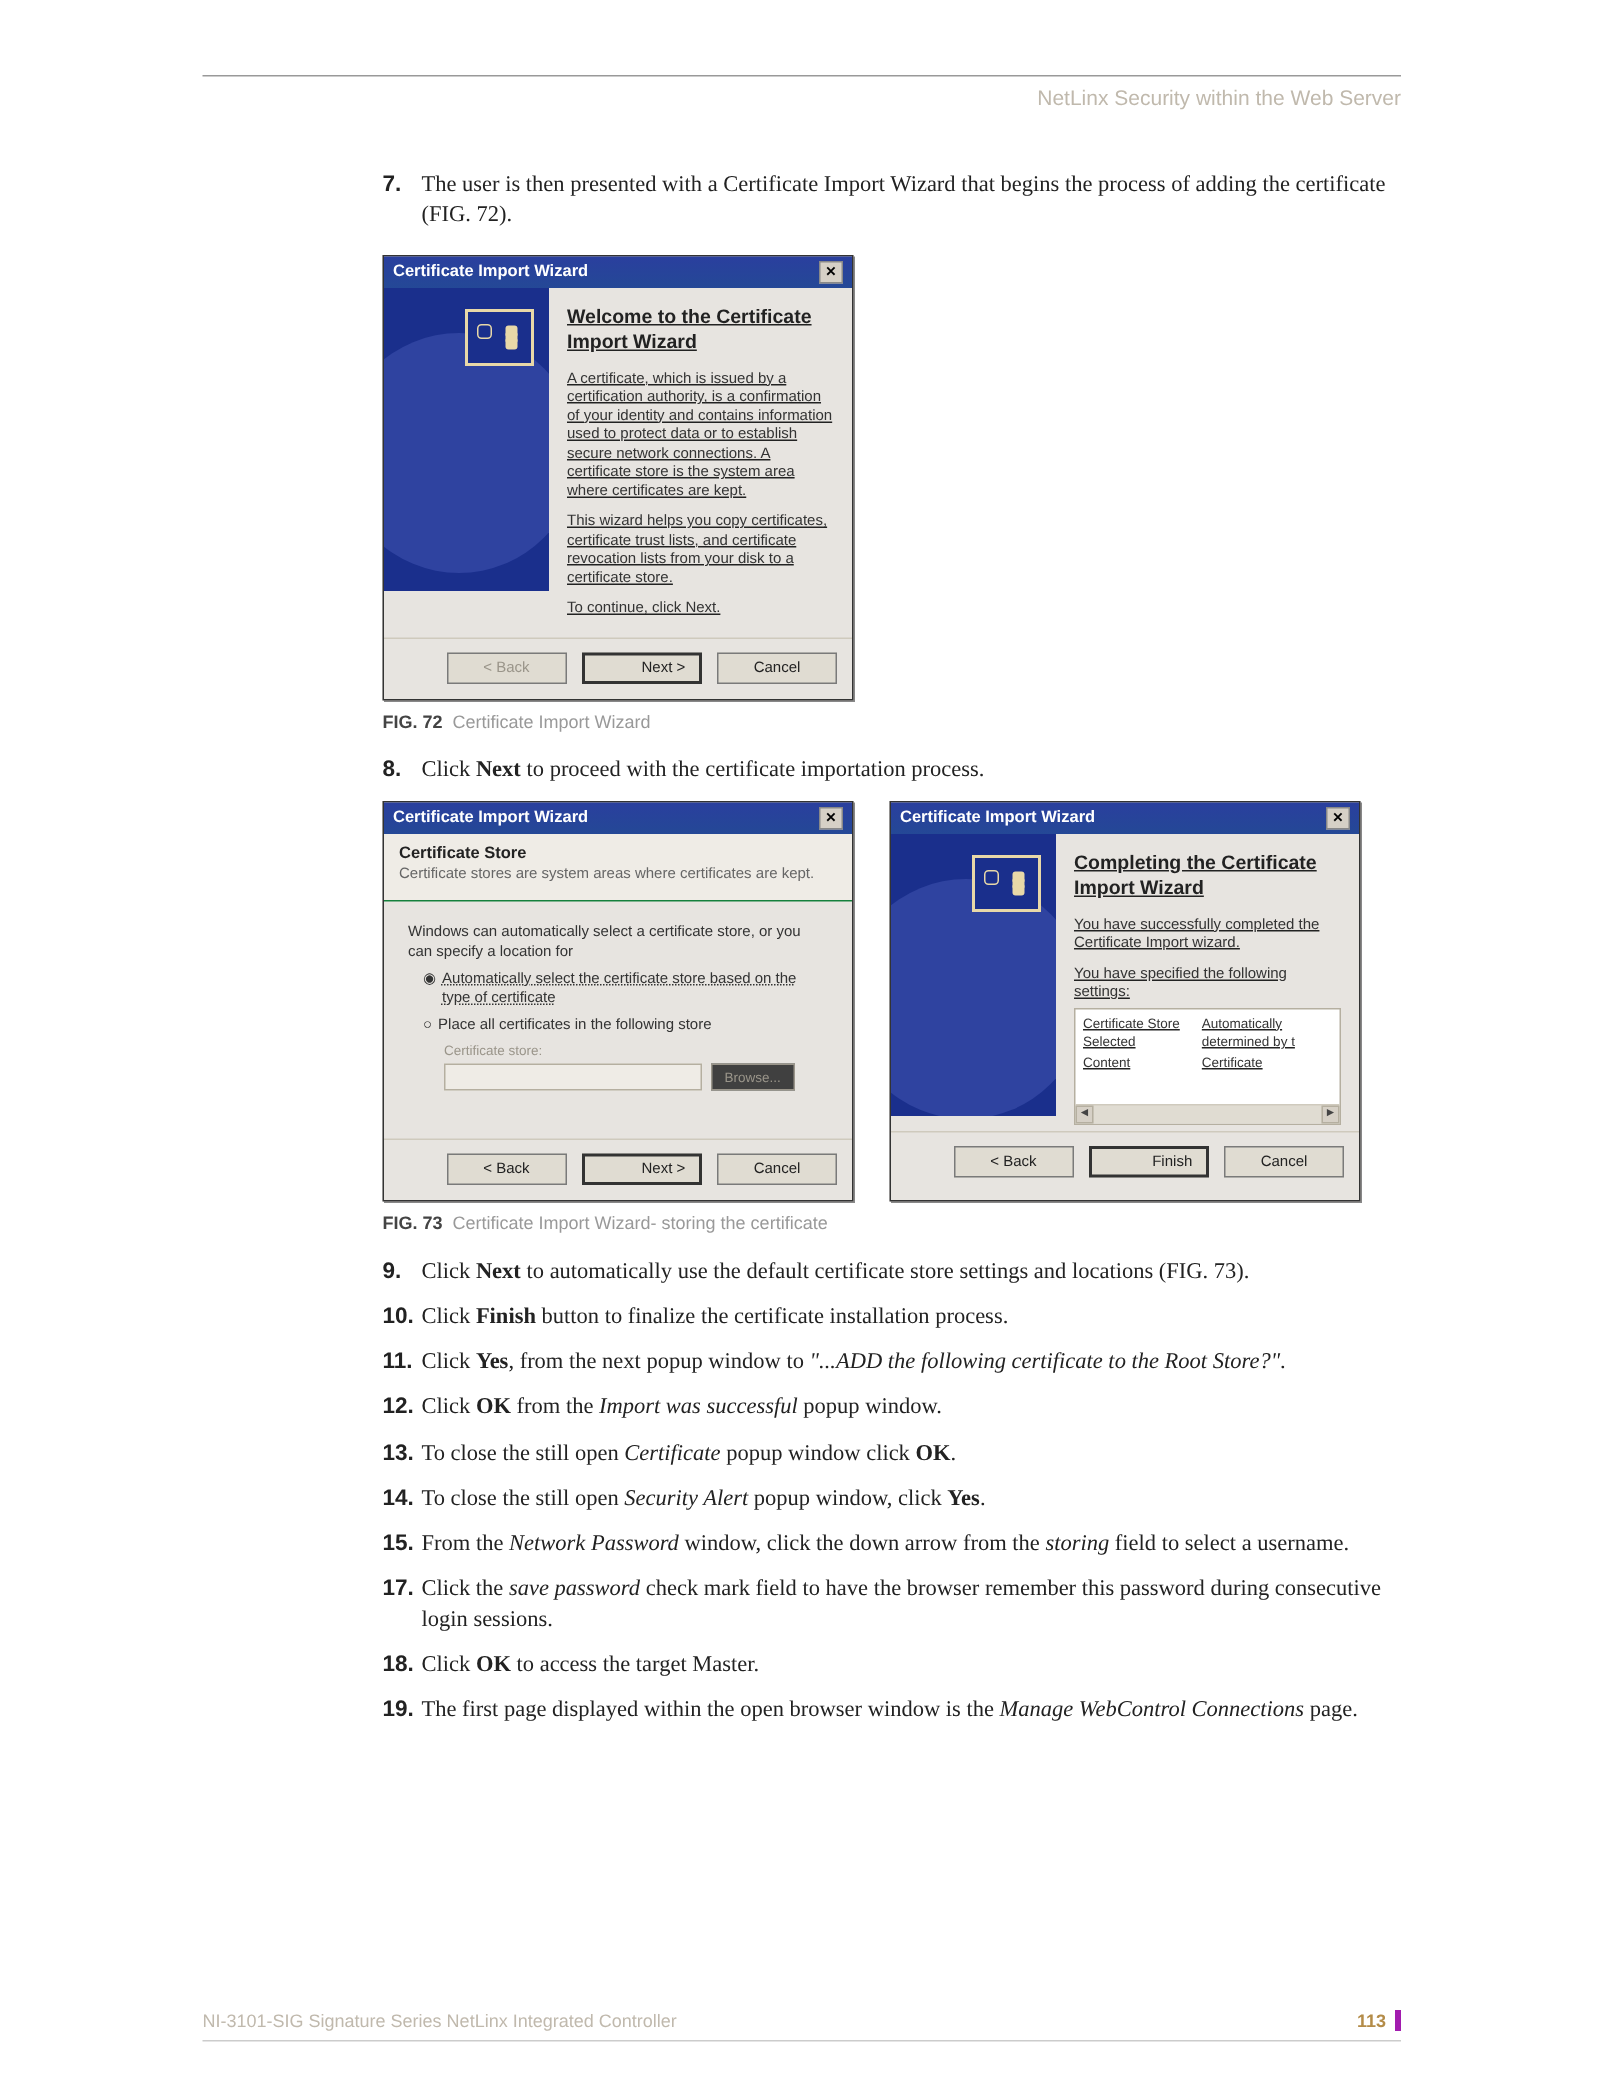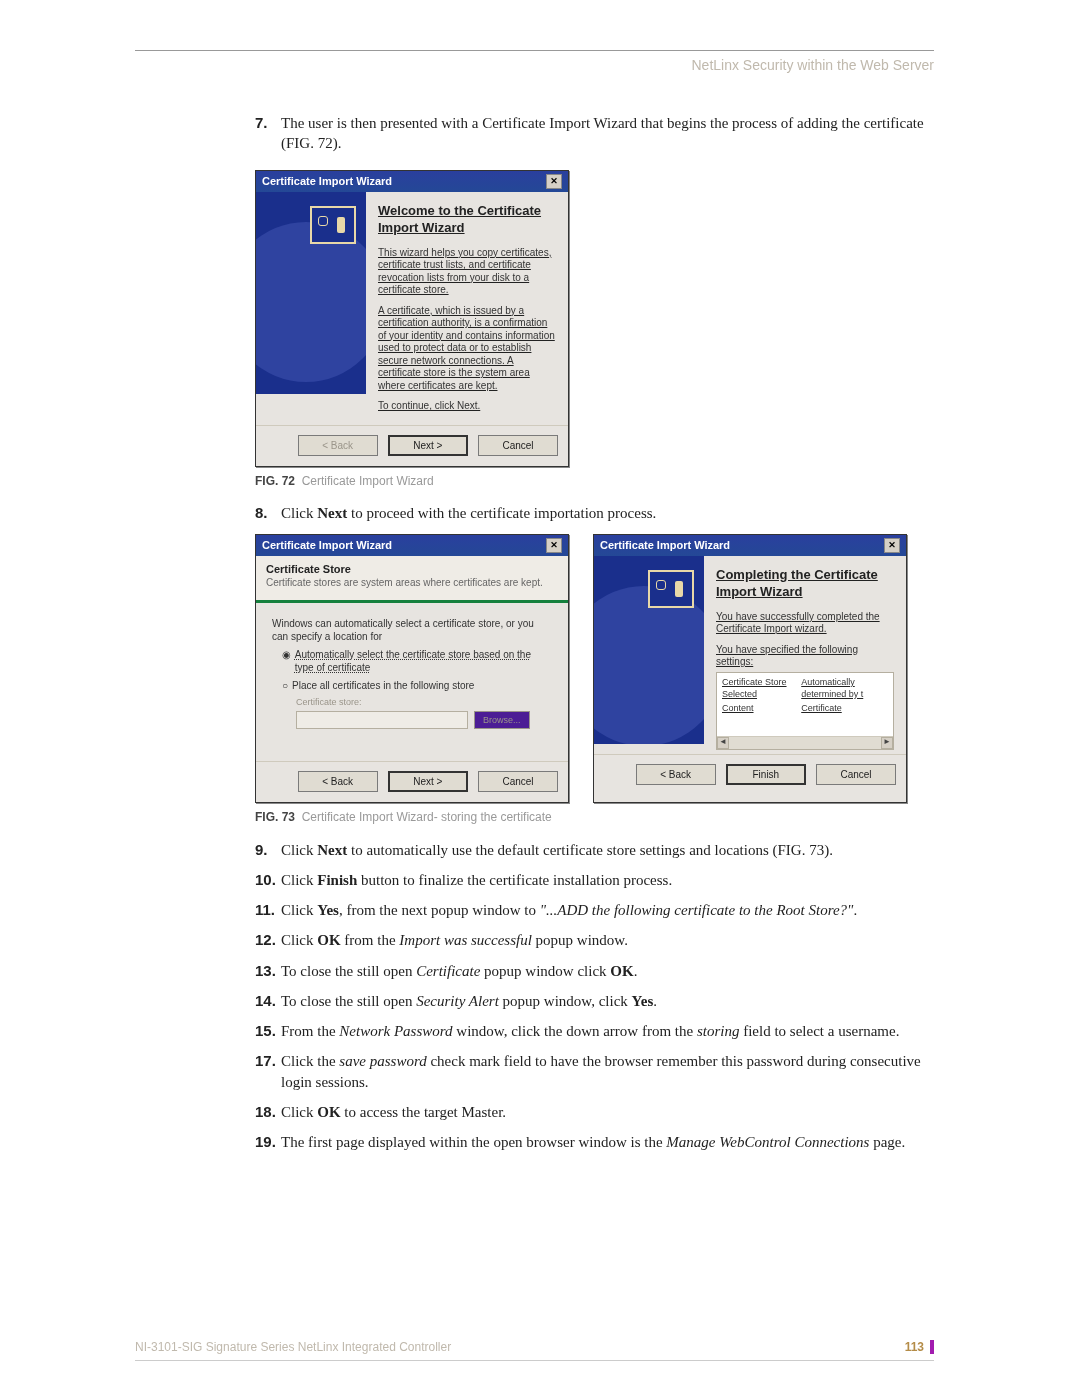--- a/index.html
+++ b/index.html
@@ -147,28 +147,28 @@
     display: inline-block;
     min-width: 58px;
     font-size: 10px;
     padding: 3px 10px;
     background: #e0dcd2;
     border: 1px solid #7a7a7a;
     margin-left: 6px;
     text-align: center;
     color: #222;
   }
-  .wbtn.default { border: 2px solid #333; padding: 2px 9px; }
+  .wbtn.default { border: 2px solid #333; padding: 2px 9px; text-align: right; }
   .wbtn.disabled { color: #9a958a; }
 
   .wizard.small { width: 312px; }
   .wizard.store .store-head {
     background: #efece6;
     padding: 6px 10px 10px 10px;
-    border-bottom: 3px solid #15803d;
+    border-bottom: 1px solid #15803d;
     font-size: 10px;
   }
   .wizard.store .store-head b { font-size: 11px; }
   .wizard.store .store-body {
     padding: 14px 16px 10px 16px;
     font-size: 10px;
     color: #333;
     height: 134px;
   }
   .radio-row { margin: 4px 0 4px 10px; display:flex; align-items:flex-start; gap:4px;}
@@ -179,21 +179,21 @@
     border: 1px solid #b5afa0;
     margin-left: 24px;
     display:inline-block;
   }
   .browse-btn {
     font-size: 9px;
     padding: 2px 8px;
     border: 1px solid #9a958a;
     color: #9a958a;
     margin-left: 6px;
-    background:#4c1d95;
+    background:#404040;
     text-align:right;
   }
 
   .settings-box {
     border: 1px solid #b5afa0;
     background: #fff;
     font-size: 9px;
     color: #333;
     margin-top: 3px;
     height: 72px;
@@ -255,22 +255,22 @@
       <div class="wizard-title">
         <span>Certificate Import Wizard</span>
         <span class="wizard-close">✕</span>
       </div>
       <div class="wizard-body-row">
         <div class="wizard-sidebar">
             <div class="wiz-icon"></div>
           </div>
         <div class="wizard-main">
           <h3>Welcome to the Certificate Import Wizard</h3>
+          <p>A certificate, which is issued by a certification authority, is a confirmation of your identity and contains information used to protect data or to establish secure network connections. A certificate store is the system area where certificates are kept.</p>
           <p>This wizard helps you copy certificates, certificate trust lists, and certificate revocation lists from your disk to a certificate store.</p>
-          <p>A certificate, which is issued by a certification authority, is a confirmation of your identity and contains information used to protect data or to establish secure network connections. A certificate store is the system area where certificates are kept.</p>
           <p>To continue, click Next.</p>
         </div>
       </div>
       <div class="wizard-footer">
         <span class="wbtn disabled">&lt; Back</span>
         <span class="wbtn default">Next &gt;</span>
         <span class="wbtn">Cancel</span>
       </div>
     </div>
 

